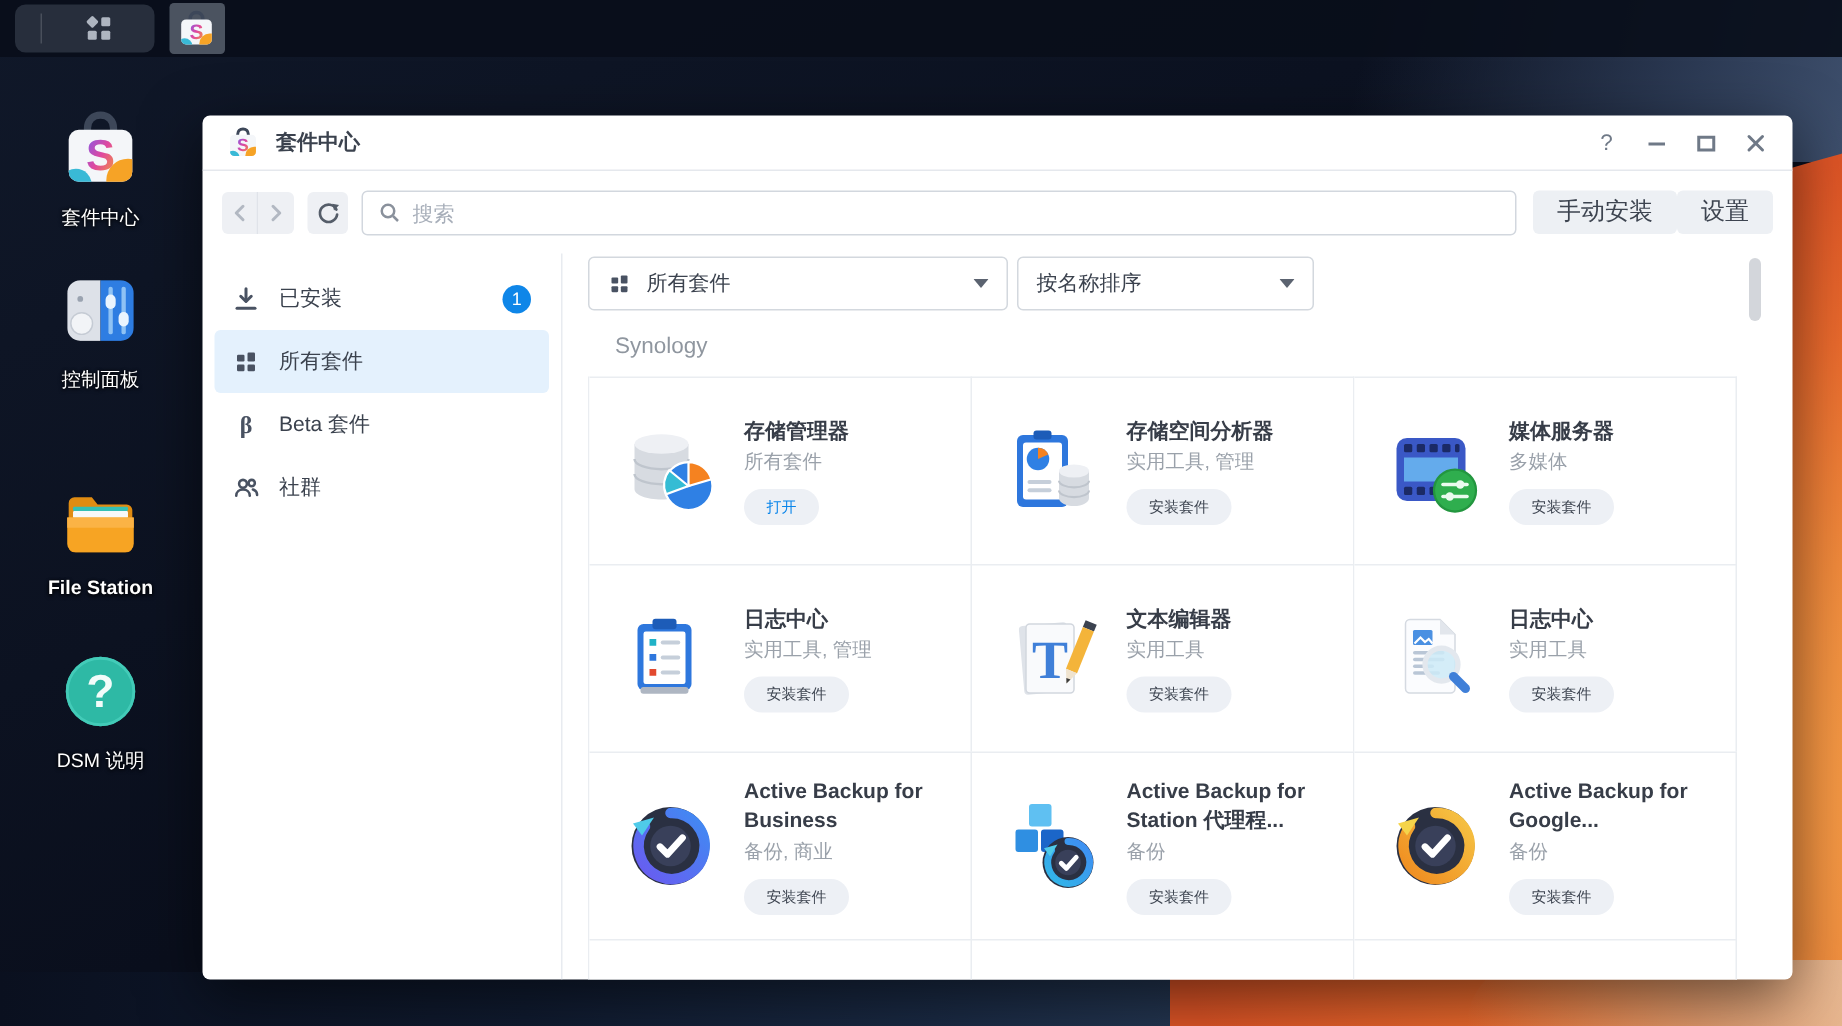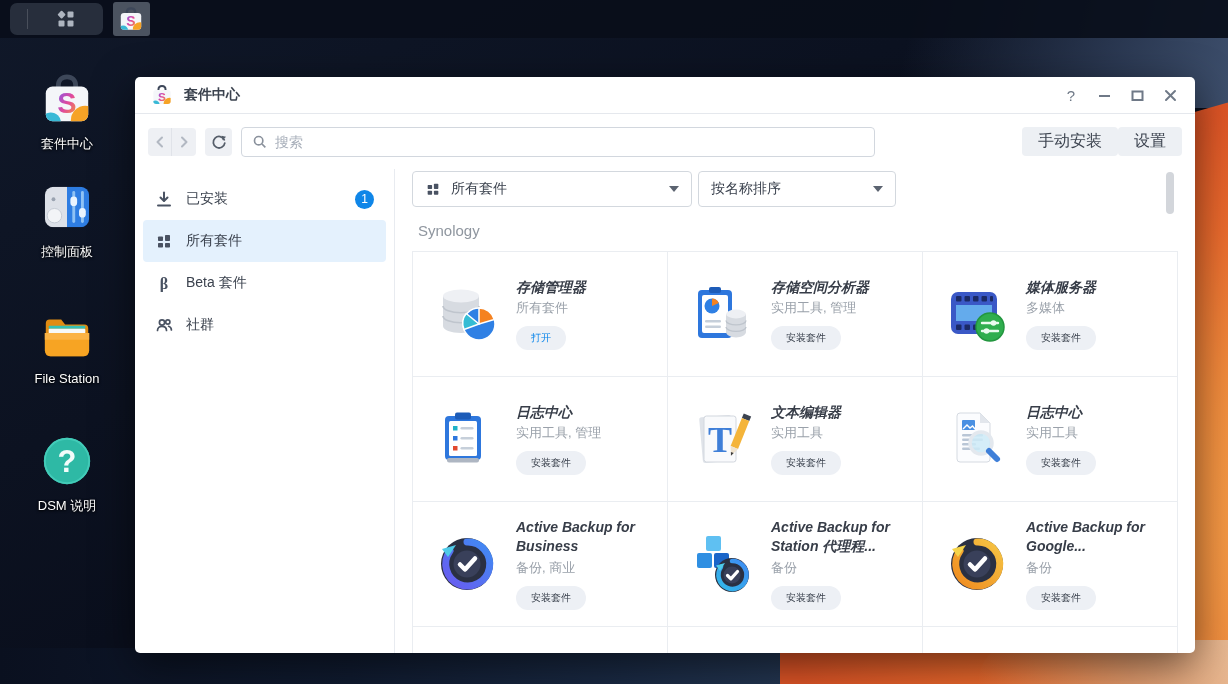--- a/index.html
+++ b/index.html
@@ -43,56 +43,56 @@
   .tb-ctl svg { width:13px; height:13px; display:block; }
 
   .toolbar { height:55px; flex:none; display:flex; align-items:center; padding:0 13px; }
   .nav-group { display:flex; }
   .nav-btn { width:24px; height:28px; background:#eef0f4; display:flex; align-items:center; justify-content:center; }
   .nav-btn svg { width:12px; height:12px; }
   .nav-back { border-radius:4px 0 0 4px; border-right:1px solid #e0e3e9; }
   .nav-fwd { border-radius:0 4px 4px 0; }
   .refresh-btn { width:27px; height:28px; margin-left:9px; background:#eef0f4; border-radius:4px; display:flex; align-items:center; justify-content:center; }
   .refresh-btn svg { width:16px; height:16px; }
-  .search { margin-left:9px; width:634px; height:30px; border:1px solid #d2d7de; border-radius:4px; background:#fff;
+  .search { margin-left:9px; width:770px; height:30px; border:1px solid #d2d7de; border-radius:4px; background:#fff;
     display:flex; align-items:center; padding:0 10px; gap:8px; }
   .search svg { width:15px; height:15px; flex:none; }
   .search input { border:none; outline:none; flex:1; font-size:14px; color:#3b424e; font-family:inherit; background:transparent; }
   .search input::placeholder { color:#a8afba; }
   .tool-btn { height:29px; padding:0 16px; background:#edf0f4; border:none; border-radius:4px; font-size:16px; color:#3d4450; font-family:inherit; }
   .btn-manual { margin-left:auto; }
   .btn-settings { margin-left:0; }
 
   .window-body { flex:1; display:flex; min-height:0; }
-  .sidebar { width:260px; flex:none; border-right:1px solid #e8ebf0; padding-top:9px; }
+  .sidebar { width:240px; flex:none; border-right:1px solid #e8ebf0; padding-top:9px; }
   .side-item { height:42px; margin:0 8px; padding:0 12px; border-radius:4px; display:flex; align-items:center; gap:13px;
     font-size:14px; color:#3b424e; }
   .side-item.active { background:#e4f1fd; }
   .side-icon { width:18px; height:18px; flex:none; }
   .side-icon svg { display:block; width:100%; height:100%; }
   .side-badge { margin-left:auto; width:19px; height:19px; border-radius:50%; background:#0f86e8; color:#fff;
     font-size:12px; line-height:19px; text-align:center; }
 
   .content { flex:1; padding:2px 0 0 17px; position:relative; min-width:0; }
   .filters { display:flex; gap:6px; }
   .dropdown { height:36px; border:1px solid #d3d8de; border-radius:4px; background:#fff; display:flex; align-items:center;
     padding:0 12px; gap:10px; font-size:14px; color:#3b424e; }
   .dd-cat { width:280px; }
   .dd-sort { width:198px; }
   .dd-icon { width:16px; height:16px; } .dd-icon svg { display:block; width:100%; height:100%; }
   .dd-caret { margin-left:auto; width:10px; height:6px; } .dd-caret svg { display:block; width:100%; height:100%; }
 
-  .section-label { margin:15px 0 12px 6px; font-size:15px; color:#8f969f; }
+  .section-label { margin:15px 0 12px 18px; font-size:15px; color:#8f969f; }
 
   .pkg-grid { display:grid; grid-template-columns:repeat(3,255px); border-left:1px solid #eaedf1; }
   .card { height:125px; background:#fff; border-right:1px solid #eaedf1; border-top:1px solid #eaedf1;
     display:flex; align-items:center; padding-left:22px; }
   .card-icon { width:64px; height:64px; flex:none; } .card-icon svg { display:block; width:100%; height:100%; }
   .card-text { margin-left:17px; width:152px; }
-  .card-title { font-size:14px; font-weight:bold; color:#373d48; line-height:1.35;font-style:italic; }
+  .card-title { font-size:14px; font-weight:bold; color:#373d48; line-height:1.35; }
   .card-cat { font-size:13px; color:#9aa1aa; margin-top:3px; }
   .pill { margin-top:9px; display:inline-block; border:none; padding:5px 15px; border-radius:14px; background:#edf0f5;
     font-size:10px; font-family:inherit; }
   .pill.open { color:#0a85ea; }
   .pill.install { color:#3e4551; }
 
   .scroll-thumb { position:absolute; right:21px; top:95px; width:8px; height:42px; background:#d3d6db; border-radius:4px; }
 </style>
 </head>
 <body>
@@ -173,21 +173,21 @@
 <circle cx="14" cy="20" r="2" fill="#9aa3b0"></circle>
 <circle cx="15" cy="37" r="7.5" fill="#f2f4f7" stroke="#c5cbd4"></circle>
 <g stroke="#8fc2f4" stroke-width="3" stroke-linecap="round">
             <line x1="35" y1="13" x2="35" y2="43"></line>
             <line x1="44" y1="13" x2="44" y2="43"></line>
           </g>
 <rect x="31.5" y="17" width="7" height="10" rx="3.5" fill="#eaf4fe"></rect>
           <rect x="40.5" y="29" width="7" height="10" rx="3.5" fill="#eaf4fe"></rect>
         </svg></span>
                  <div class="desk-label">控制面板</div></div>
-    <div class="desk-icon" style="top: 308px;"><span class="desk-glyph glyph"><svg viewBox="0 0 56 56">
+    <div class="desk-icon" style="top: 320px; font-weight: bold;"><span class="desk-glyph glyph"><svg viewBox="0 0 56 56">
 <path d="M6 16 a4 4 0 0 1 4-4 h12 l4 5 h20 a4 4 0 0 1 4 4 v25 a4 4 0 0 1 -4 4 h-36 a4 4 0 0 1 -4 -4 z" fill="#e08c12"></path>
 <rect x="9" y="18.5" width="38" height="3" rx="1" fill="#35c0b4"></rect>
           <rect x="9" y="21.5" width="38" height="5" rx="1" fill="#f7f9f9"></rect>
 <path d="M5 26 h46 v18 a6 6 0 0 1 -6 6 h-34 a6 6 0 0 1 -6 -6 z" fill="#f7a423"></path>
 <path d="M5 26 h46 v7 h-46 z" fill="#fbb345"></path>
         </svg></span>
                  <div class="desk-label">File Station</div></div>
     <div class="desk-icon" style="top: 434px;"><span class="desk-glyph glyph"><svg viewBox="0 0 56 56">
 <circle cx="28" cy="28" r="24" fill="#2eb9a5"></circle>
           <circle cx="28" cy="28" r="23" fill="none" stroke="#43cbb8" stroke-width="2"></circle>

